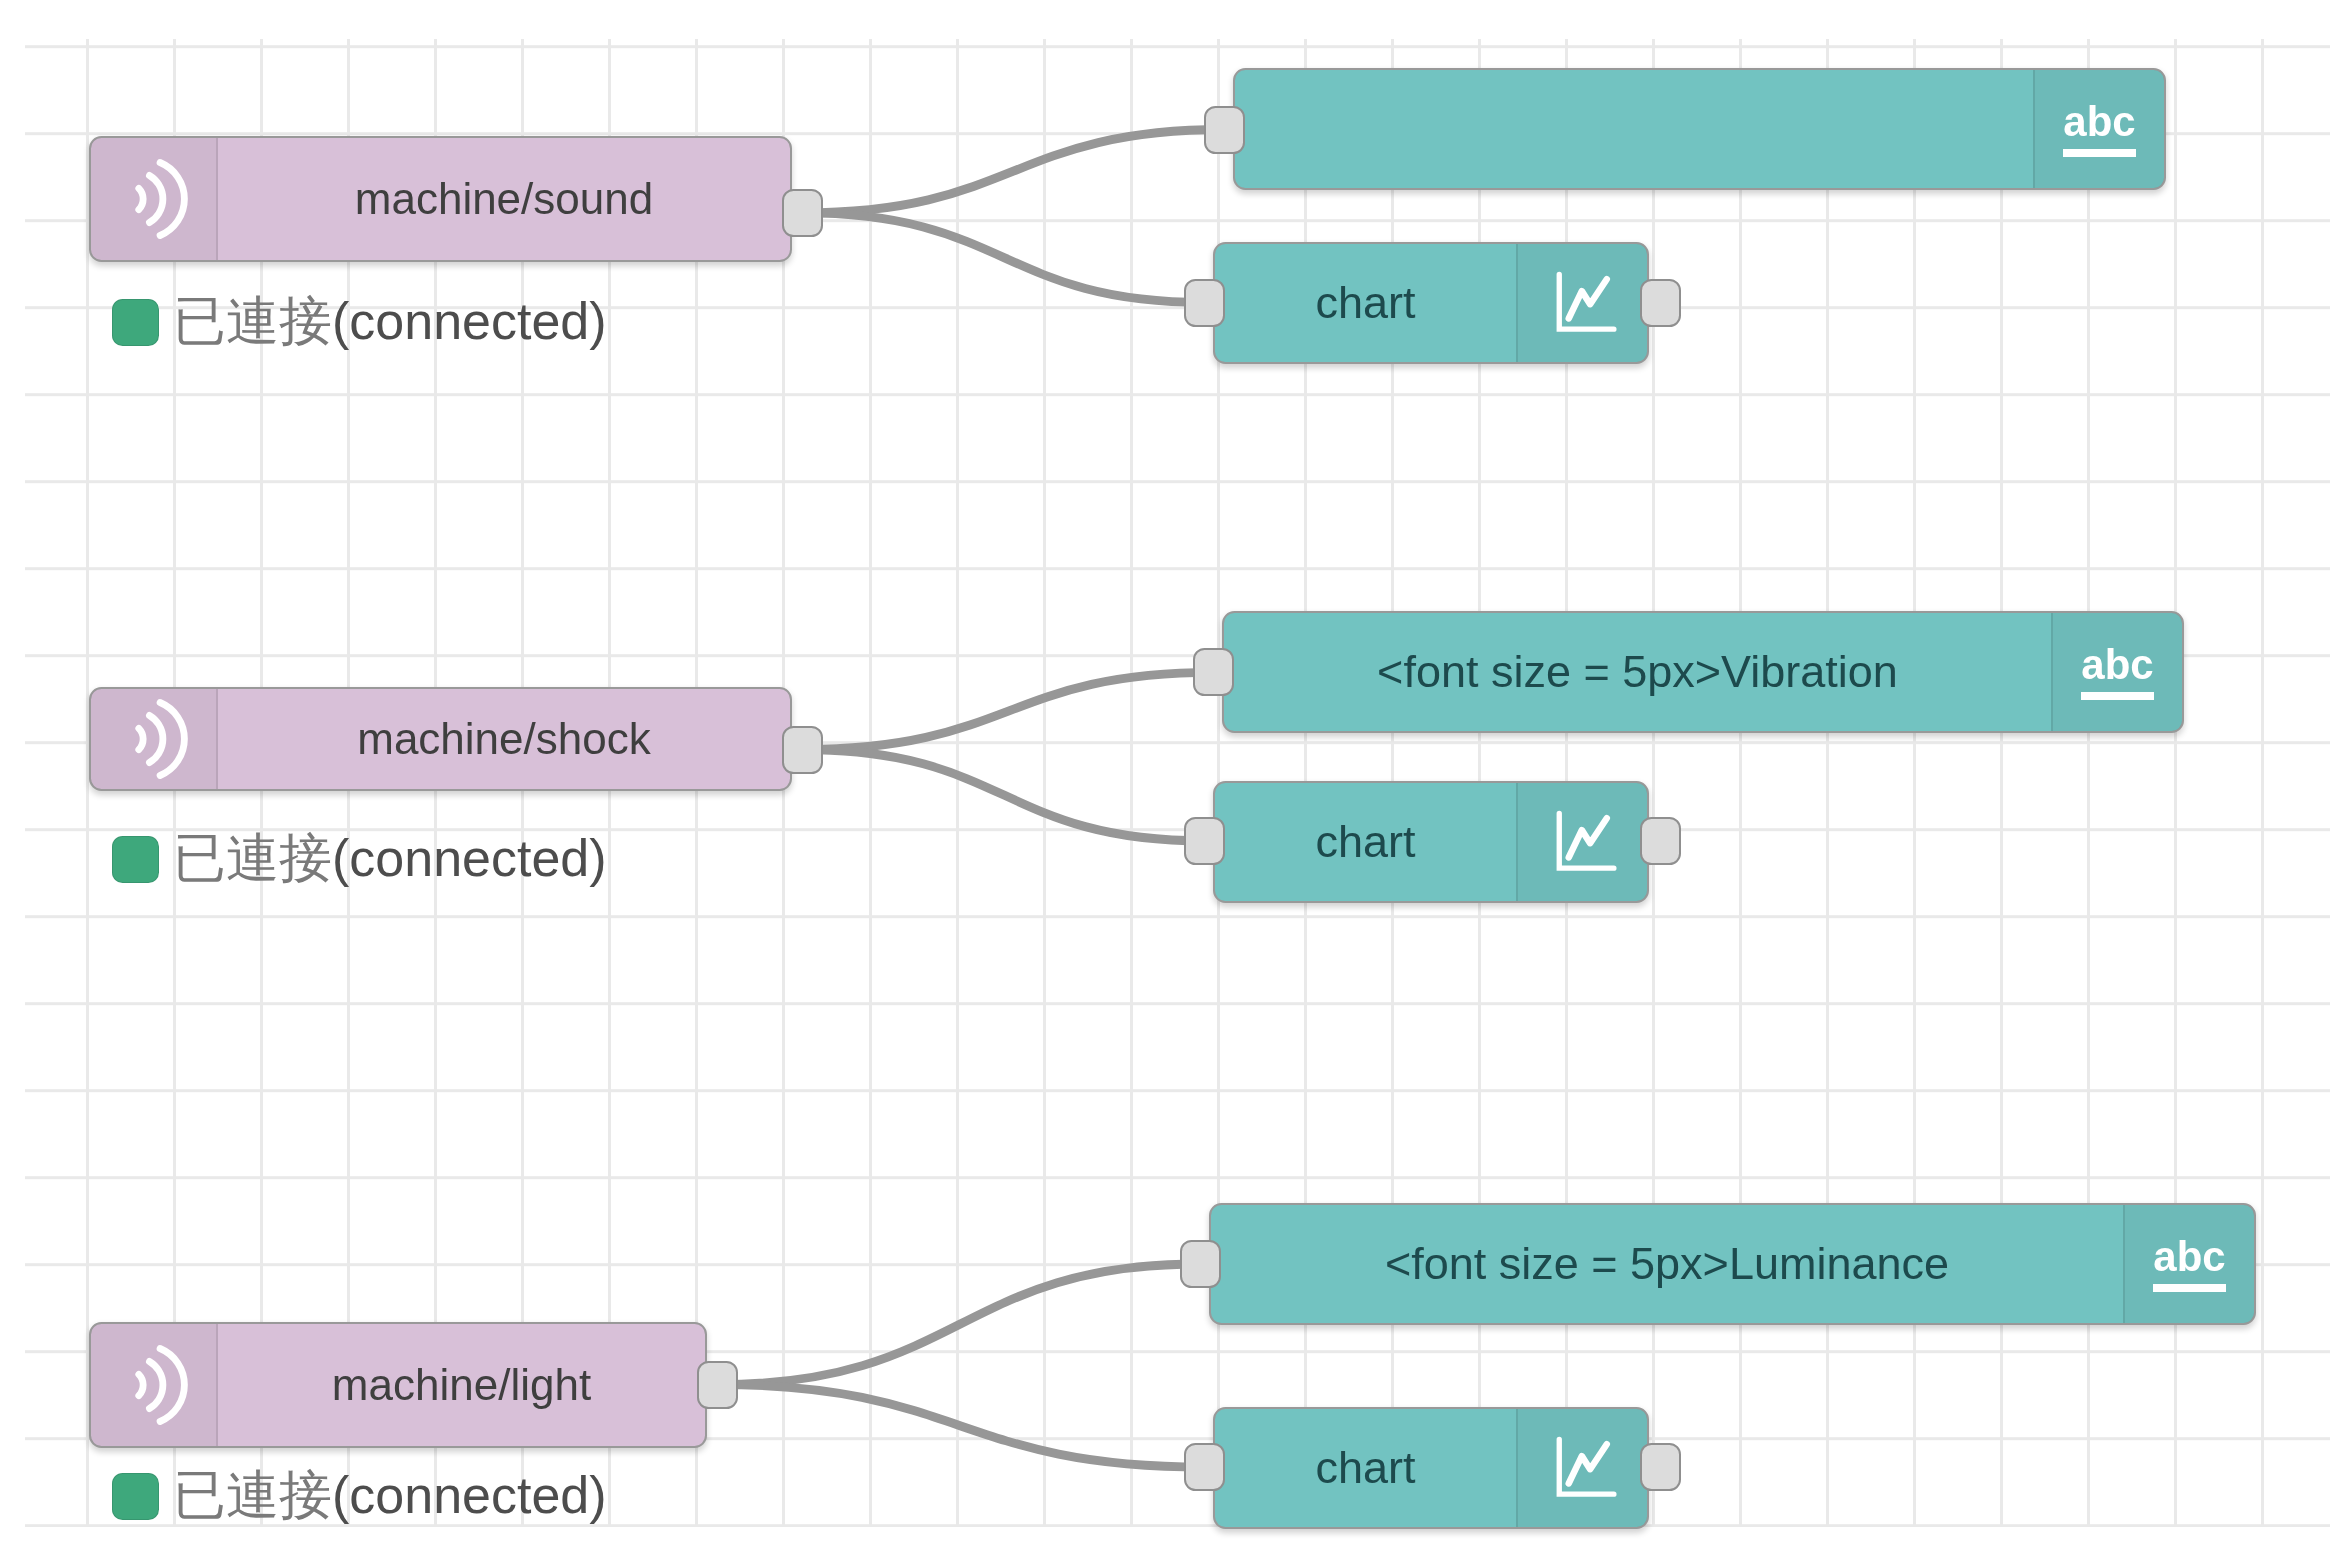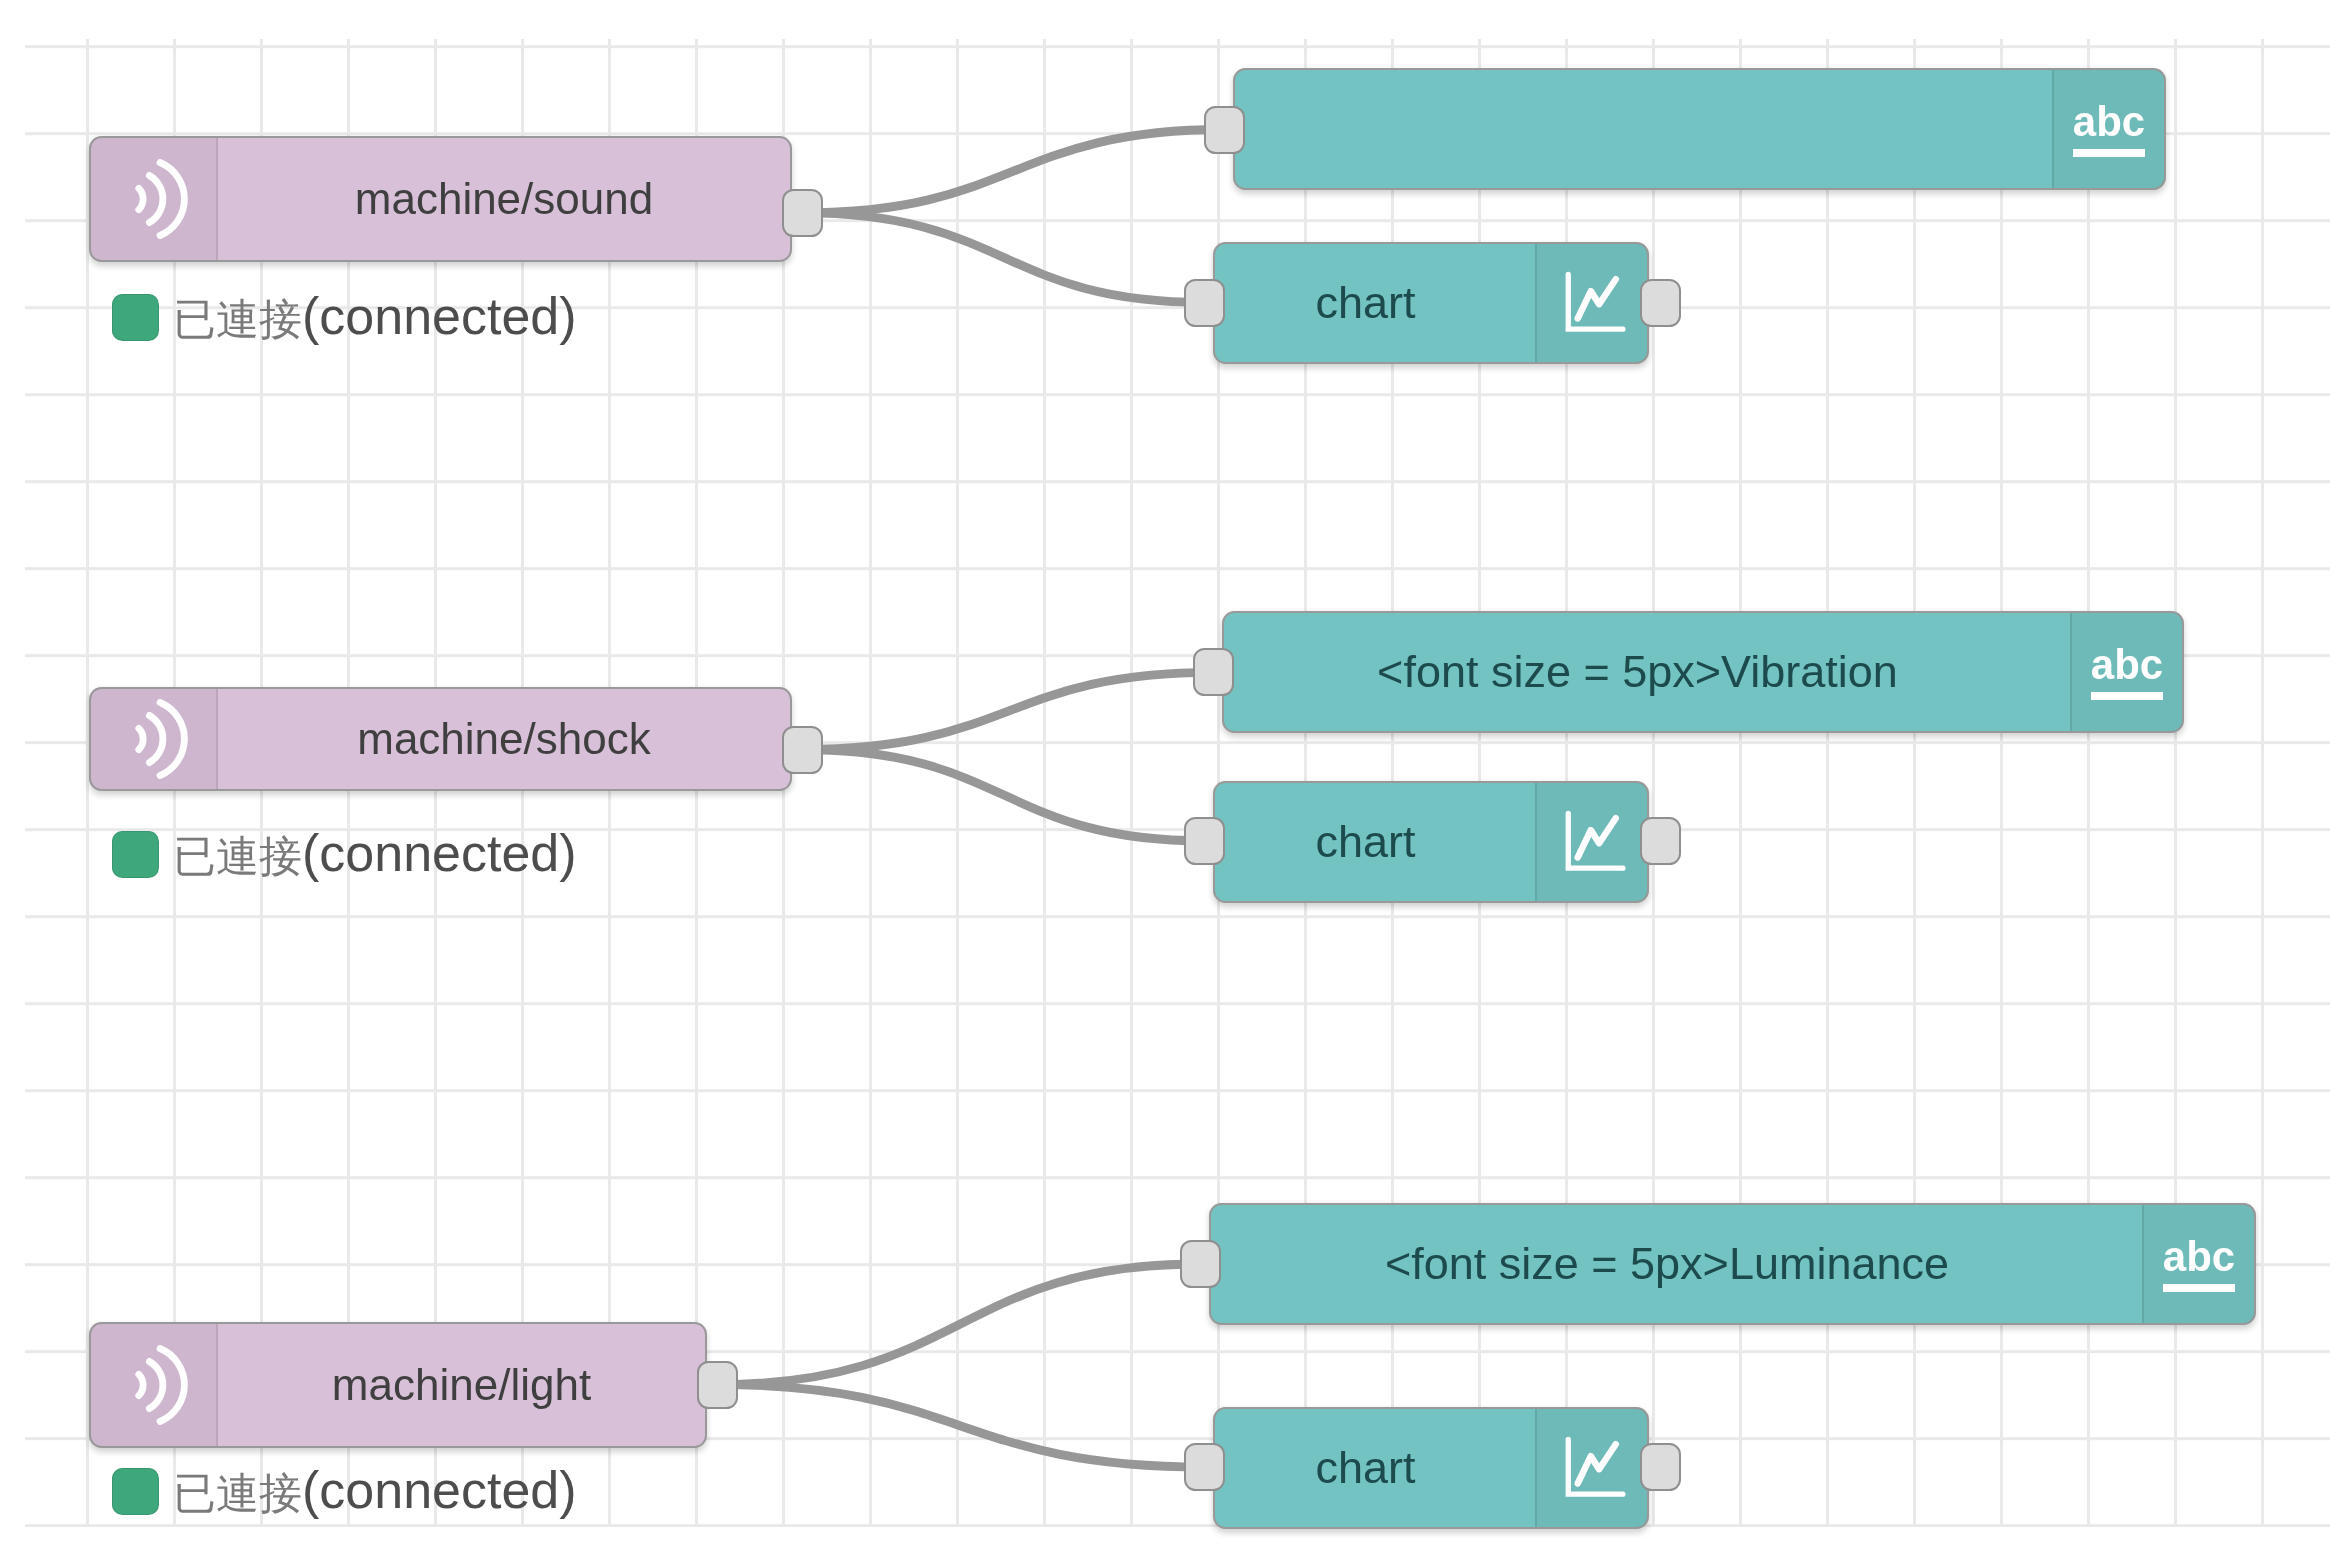--- a/index.html
+++ b/index.html
@@ -23,39 +23,39 @@
 
   .node{position:absolute;border:2.7px solid var(--node-border);border-radius:12.4px;
     box-shadow:0 3.5px 6.2px rgba(0,0,0,0.18);z-index:3;}
   .node.mqtt{background:var(--mqtt-fill);}
   .node.widget{background:var(--widget-fill);}
 
   .icon-region{position:absolute;top:0;bottom:0;display:flex;align-items:center;
     justify-content:center;background:rgba(0,0,0,0.045);}
   .icon-region.left{left:0;width:127px;border-right:2.7px solid rgba(0,0,0,0.10);
     border-radius:9px 0 0 9px;}
-  .icon-region.right{right:0;width:112px;border-left:2.7px solid rgba(0,0,0,0.10);
+  .icon-region.right{right:0;width:131px;border-left:2.7px solid rgba(0,0,0,0.10);
     border-radius:0 9px 9px 0;}
 
   .node-label{position:absolute;top:0;bottom:0;display:flex;align-items:center;
     justify-content:center;white-space:nowrap;}
   .node.mqtt .node-label{left:127px;right:0;font-size:44px;color:var(--mqtt-label);}
   .node.widget .node-label{left:0;right:131px;font-size:45px;color:var(--widget-label);}
 
   .abc-glyph{font-size:42px;font-weight:bold;color:#ffffff;line-height:1;
     padding-bottom:5.3px;border-bottom:8px solid #ffffff;}
 
   .port{position:absolute;width:41px;height:48px;border-radius:11.5px;
     background:var(--port-fill);border:2.7px solid var(--port-border);z-index:6;}
 
   .status{position:absolute;display:flex;align-items:center;gap:14px;z-index:3;}
   .status-dot{width:47px;height:47px;border-radius:10.6px;background:var(--status-green);
     border:1.8px solid rgba(0,0,0,0.10);flex:none;}
   .status-text{white-space:nowrap;}
-  .status-text .zh{font-size:43px;color:var(--status-text-zh);}
+  .status-text .zh{font-size:53px;color:var(--status-text-zh);}
   .status-text .en{font-size:52px;color:var(--status-text-en);}
   .icon-svg{display:block;}
 </style>
 </head>
 <body>
 
 <div class="canvas">
   <div class="grid"></div>
 
   <svg class="wires" viewBox="0 0 2627 1761" width="2330" height="1562">

